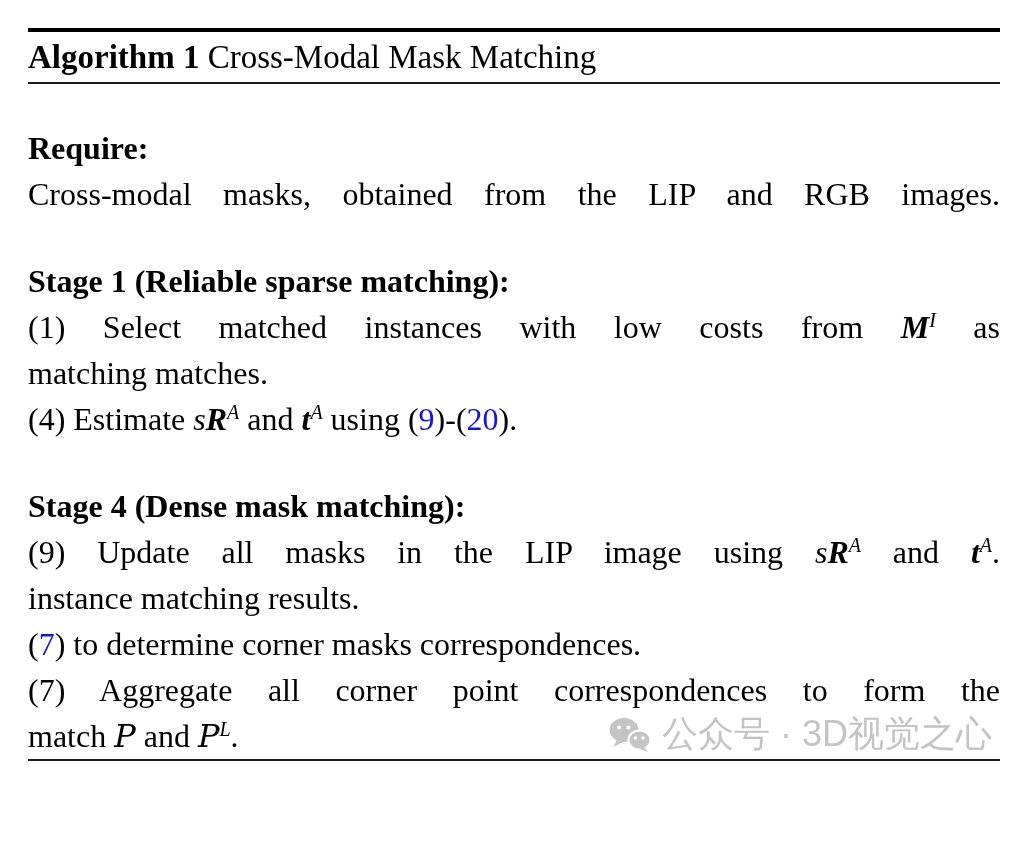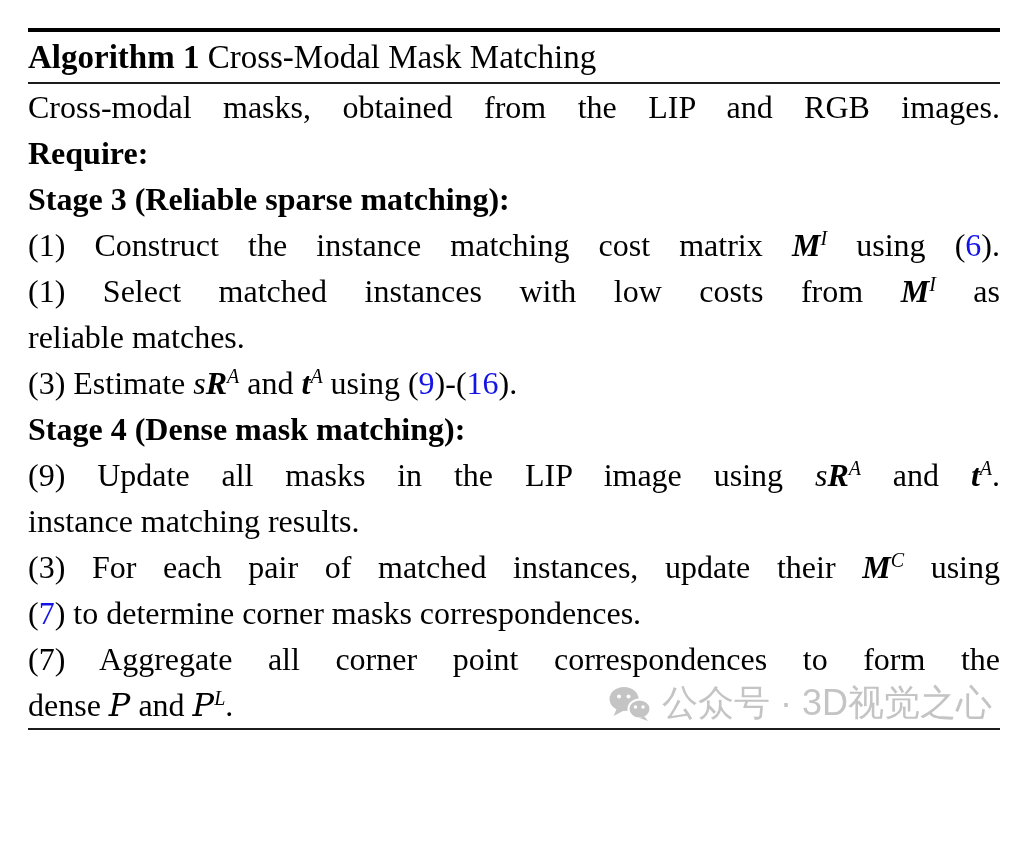--- a/index.html
+++ b/index.html
@@ -16,21 +16,21 @@
   }
   .rule { height: 0; }
   .rule.thick { border-top: 4px solid #000000; }
   .rule.thin  { border-top: 2px solid #1c1c1c; }
   .title-row {
     font-size: 33px;
     line-height: 50px;
     height: 50px;
     white-space: nowrap;
   }
-  .b { font-weight: bold; }
+  .b { font-weight: bold; margin-top: 41px; }
   .body { font-size: 32px; }
   .ln {
     height: 46px;
     line-height: 46px;
     text-align: left;
     white-space: normal;
   }
   
   .jl { text-align: justify; text-align-last: justify; }
   
@@ -66,49 +66,47 @@
 <div class="algo">
 
   <div class="rule thick"></div>
 
   <div class="title-row"><span class="b">Algorithm 1</span><span> Cross-Modal Mask Matching</span></div>
 
   <div class="rule thin"></div>
 
   <div class="body">
 
+    <div class="ln b"><span>Require:</span></div>
+
     <div class="ln jl"><span>Cross-modal masks, obtained from the LIP and RGB images.</span></div>
 
-    <div class="ln b"><span>Require:</span></div>
+    <div class="ln b"><span>Stage 1 (Reliable sparse matching):</span></div>
 
-    <div class="ln b"><span>Stage 3 (Reliable sparse matching):</span></div>
-
-    <div class="ln jl"><span>(1) Construct the instance matching cost matrix </span><span class="bi">M</span><span class="sup">I</span><span> using (</span><span class="ref">6</span><span>).</span></div>
 
     <div class="ln jl"><span>(1) Select matched instances with low costs from </span><span class="bi">M</span><span class="sup">I</span><span> as</span></div>
 
-    <div class="ln"><span>reliable matches.</span></div>
+    <div class="ln"><span>matching matches.</span></div>
 
 
-    <div class="ln"><span>(3) Estimate </span><span class="it">s</span><span class="bi">R</span><span class="sup">A</span><span> and </span><span class="bi">t</span><span class="sup">A</span><span> using (</span><span class="ref">9</span><span>)-(</span><span class="ref">16</span><span>).</span></div>
+    <div class="ln"><span>(4) Estimate </span><span class="it">s</span><span class="bi">R</span><span class="sup">A</span><span> and </span><span class="bi">t</span><span class="sup">A</span><span> using (</span><span class="ref">9</span><span>)-(</span><span class="ref">20</span><span>).</span></div>
 
     <div class="ln b"><span>Stage 4 (Dense mask matching):</span></div>
 
     <div class="ln jl"><span>(9) Update all masks in the LIP image using </span><span class="it">s</span><span class="bi">R</span><span class="sup">A</span><span> and </span><span class="bi">t</span><span class="sup">A</span><span>.</span></div>
 
 
     <div class="ln"><span>instance matching results.</span></div>
 
-    <div class="ln jl"><span>(3) For each pair of matched instances, update their </span><span class="bi">M</span><span class="sup">C</span><span> using</span></div>
 
     <div class="ln"><span>(</span><span class="ref">7</span><span>) to determine corner masks correspondences.</span></div>
 
     <div class="ln jl"><span>(7) Aggregate all corner point correspondences to form the</span></div>
 
-    <div class="ln"><span>dense </span><span class="cal">P</span><span> and </span><span class="cal">P</span><span class="sup">L</span><span>.</span></div>
+    <div class="ln"><span>match </span><span class="cal">P</span><span> and </span><span class="cal">P</span><span class="sup">L</span><span>.</span></div>
 
   </div>
 
   <div class="rule thin"></div>
 
   <div class="watermark">
     <svg width="44" height="36" viewBox="0 0 44 36">
       <ellipse cx="16" cy="13" rx="14.5" ry="12" fill="#c4c4c4"></ellipse>
       <path d="M9 22 L5.5 30 L16 24.5 Z" fill="#c4c4c4"></path>
       <circle cx="11" cy="10.5" r="2" fill="#ffffff"></circle>

